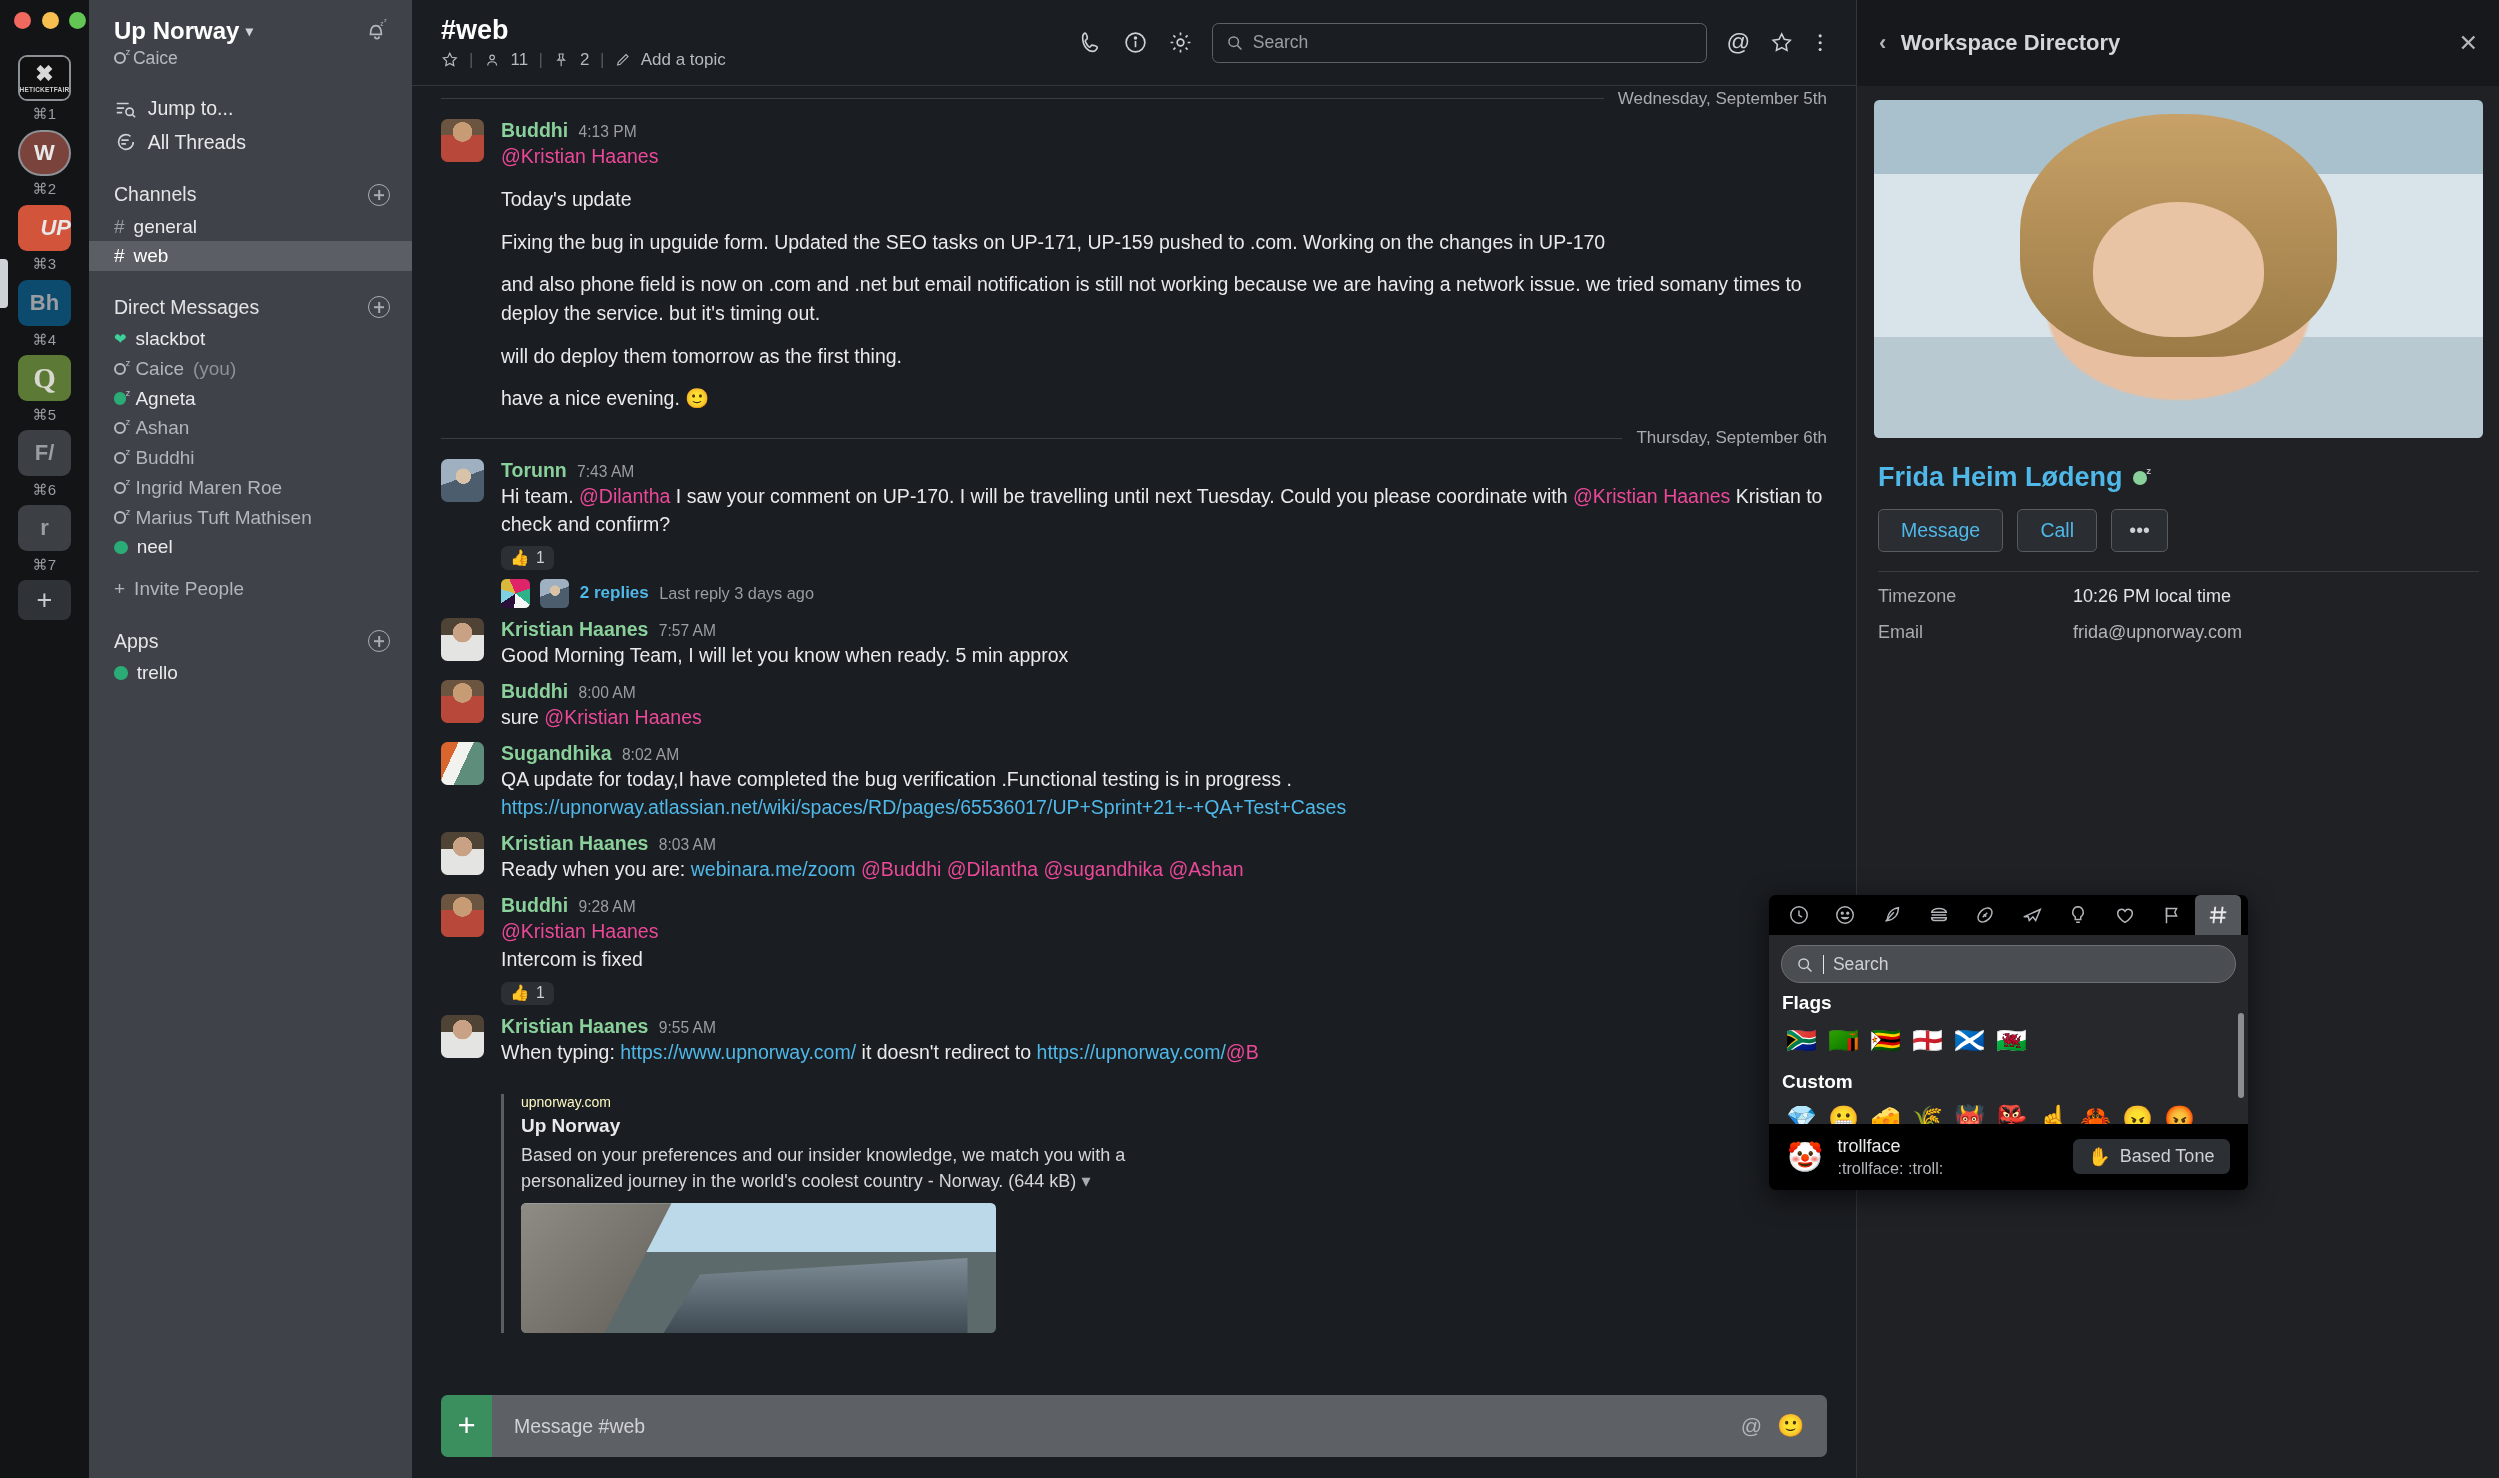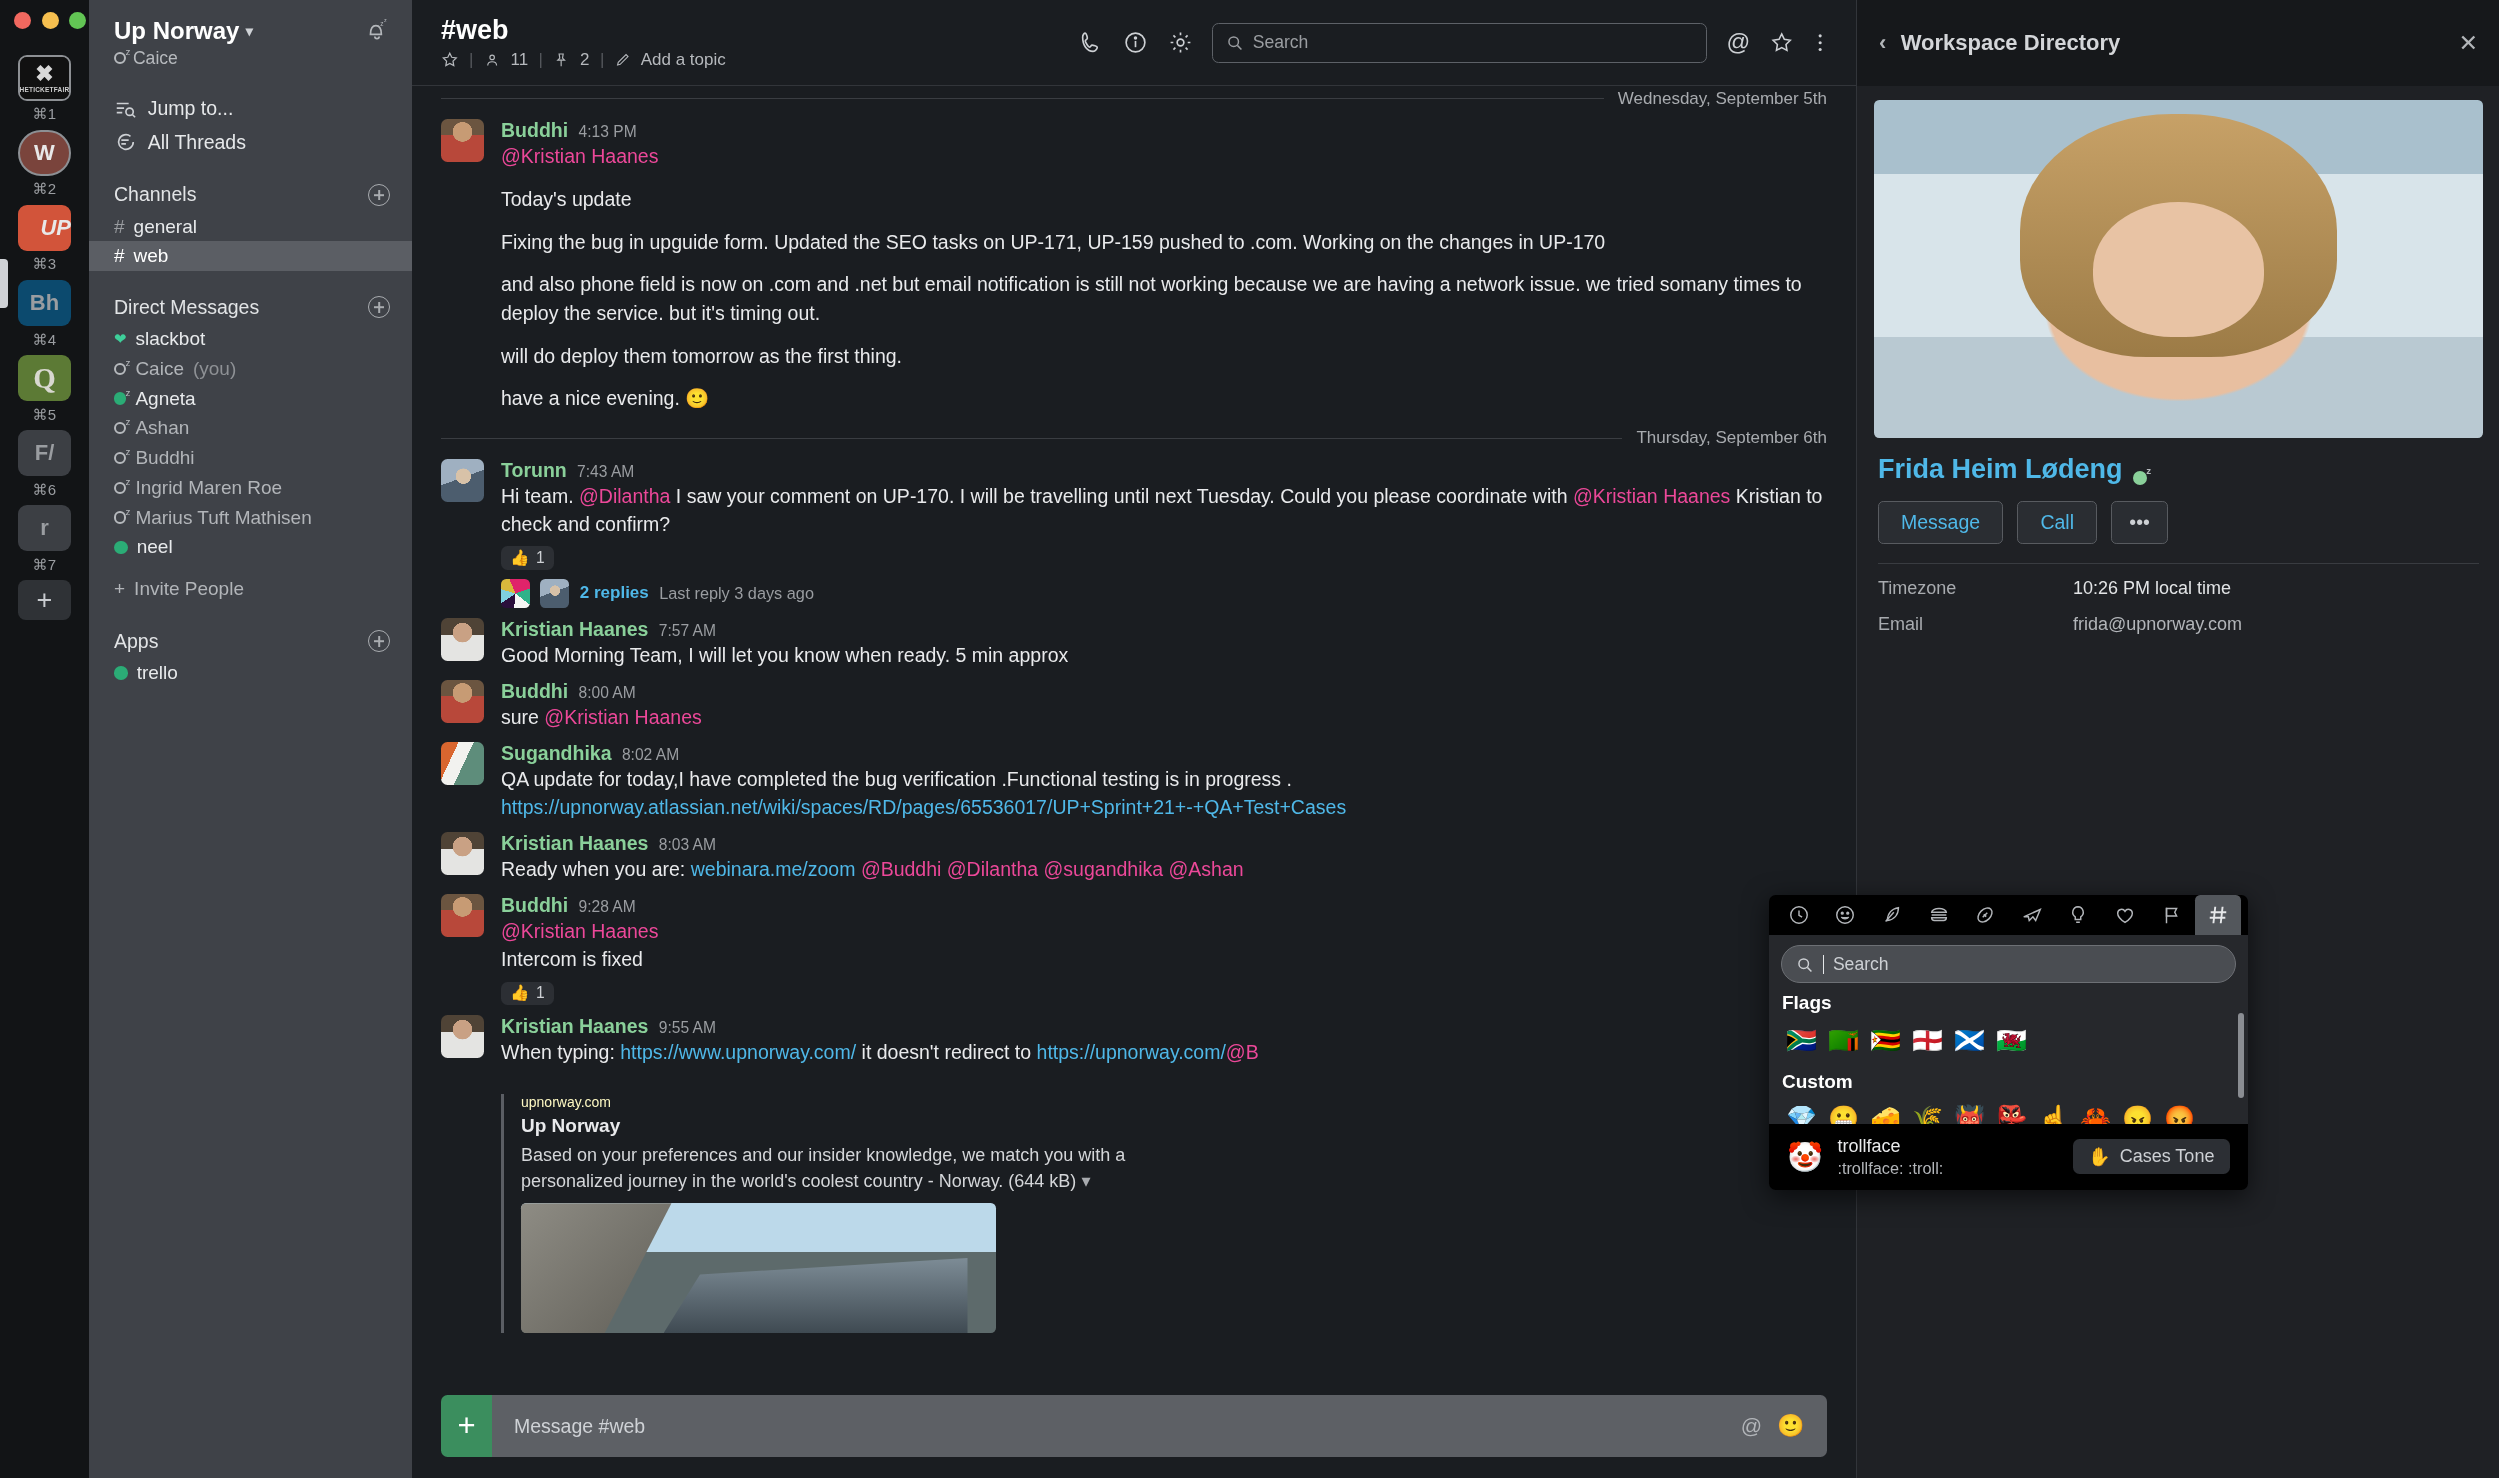--- a/index.html
+++ b/index.html
@@ -139,22 +139,22 @@
 
   
   .rpanel { width: 644px; flex:0 0 644px; background:#1f2125; border-left:0.7px solid #32353a;
             display:flex; flex-direction:column; }
   .rp-head { height:86px; background:#16181b; display:flex; align-items:center;
              padding: 0 22px; justify-content:space-between; }
   .rp-title { display:flex; align-items:center; gap:14.3px; font-size:22px; font-weight:700; color:#d4d6d9; }
   .rp-back { font-size:22px; color:#b2b5b9; }
   .rp-close { font-size:23.4px; color:#b2b5b9; }
   .rp-photo { margin: 14.3px 17px 0 17px; height: 338px; border-radius:5.2px; overflow:hidden; position:relative;}
-  .rp-name { padding: 16px 21px 0; font-size:27px; font-weight:700; color:#4fb8e8; display:flex;
-             align-items:flex-end; gap:10.4px; }
+  .rp-name { padding: 24px 21px 0; font-size:27px; font-weight:700; color:#4fb8e8; display:flex;
+             align-items:center; gap:10.4px; }
   .rp-btns { display:flex; gap:14.3px; padding: 15.6px 21px 0; }
   .rp-btn { border:1px solid #585b60; border-radius:5.2px; padding: 9px 22px; color:#4fb8e8;
             font-size:19.5px; background:#2a2d32; }
   .rp-btn.dots { color:#cdd0d4; padding:9px 17px; }
   .rp-hr { height:0.7px; background:#393c41; margin: 19.5px 21px 0; }
   .rp-row { display:flex; padding: 14.3px 21px 0; font-size:18px; }
   .rp-k { width:195px; color:#a8abaf; }
   .rp-v { color:#e2e4e6; }
   .rp-v.dim { color:#b2b5b9; }
 
@@ -681,21 +681,21 @@
       <div class="ep-preview">
         <div class="ep-pv-left">
           <span style="font-size:29px;">🤡</span>
           <div>
             <div class="ep-pv-name">trollface</div>
             <div class="ep-pv-codes">:trollface: :troll:</div>
           </div>
         </div>
         <div class="ep-skin">
           <span>✋</span>
-          <span>Cases Tone</span>
+          <span>Based Tone</span>
         </div>
       </div>
     </div>
   </div>
 
   <div class="rpanel">
     <div class="rp-head">
       <div class="rp-title">
         <span class="rp-back">‹</span>
         <span>Workspace Directory</span>

